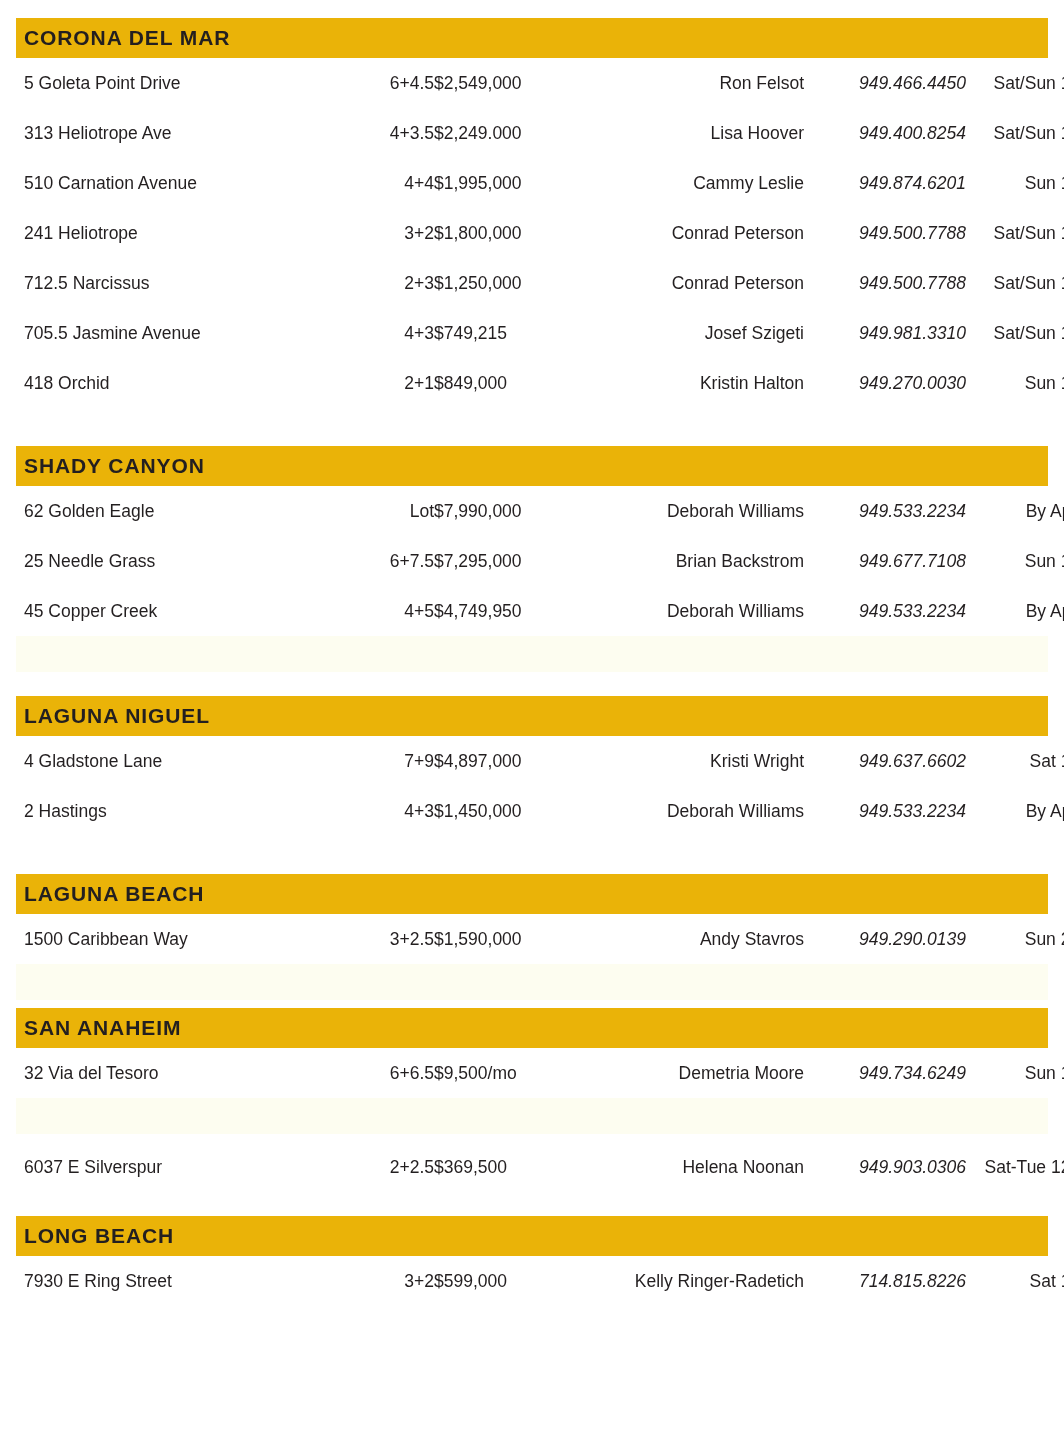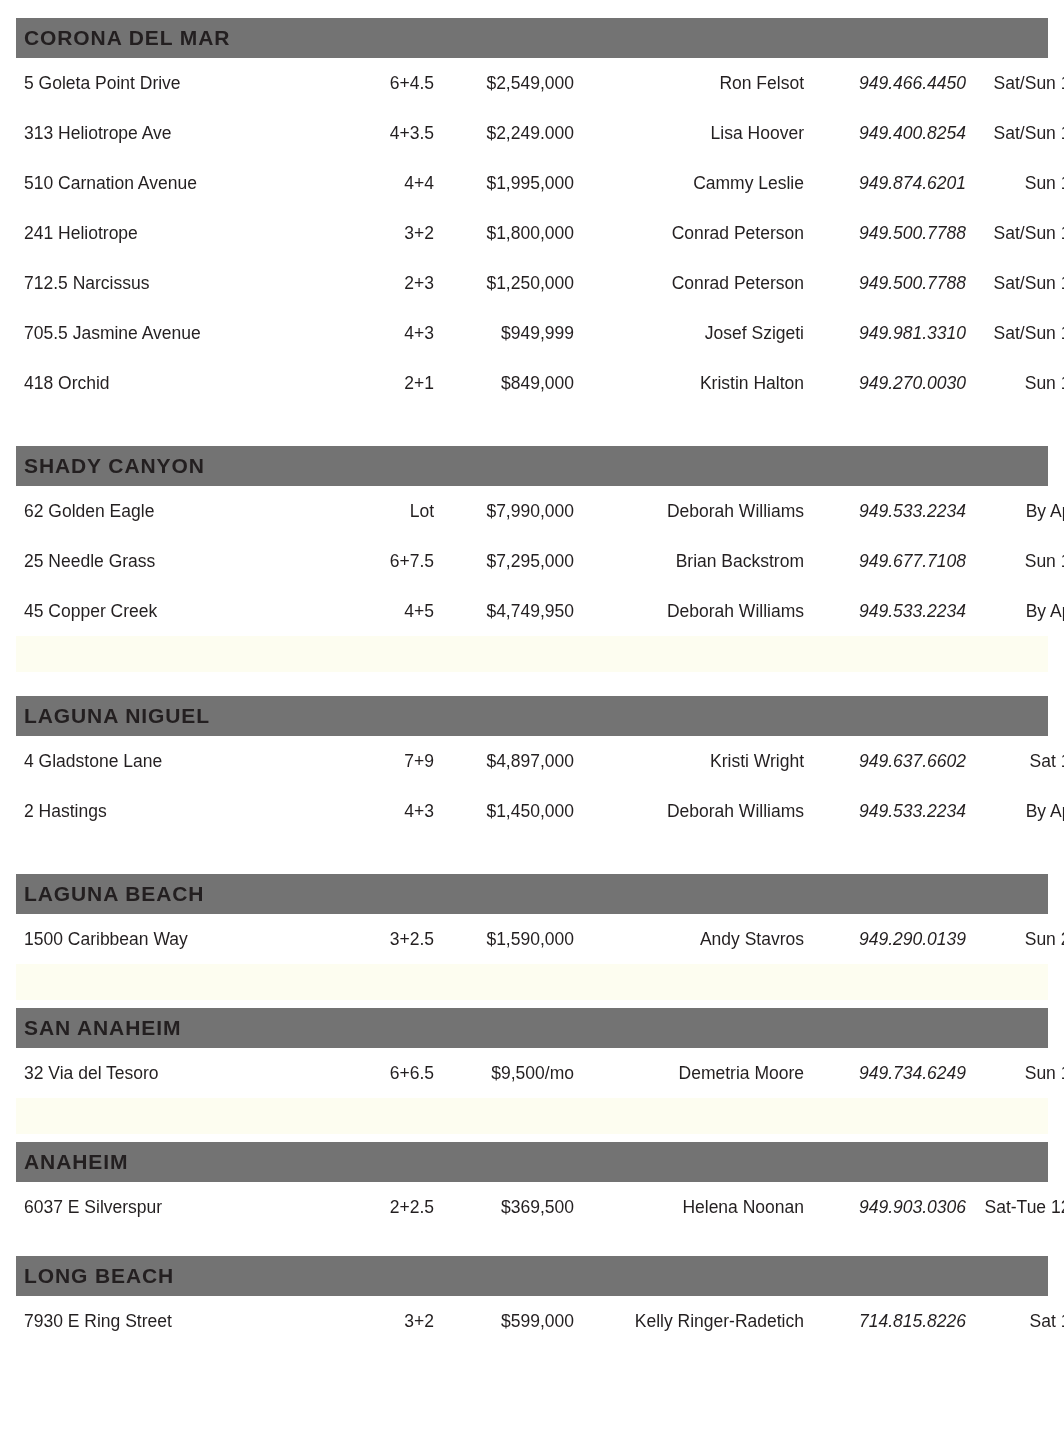--- a/index.html
+++ b/index.html
@@ -19,21 +19,21 @@
     height: 1441px;
     box-sizing: border-box;
     padding: 18px 16px 0 16px;
     position: relative;
     overflow: hidden;
   }
   .section {
     width: 100%;
   }
   .section-header {
-    background: #737373;
+    background: #eab308;
     height: 40px;
     display: flex;
     align-items: center;
     padding-left: 8px;
     box-sizing: border-box;
   }
   .section-header .title {
     font-size: 21px;
     font-weight: 700;
     letter-spacing: 0.9px;
@@ -49,21 +49,21 @@
     font-size: 17.5px;
     color: #231f20;
     padding: 0;
     height: 50px;
     vertical-align: middle;
     white-space: nowrap;
     overflow: hidden;
   }
   .c-address { width: 300px; text-align: left;  padding-left: 8px !important; margin-left: 32px; }
   .c-beds    { width: 110px; text-align: right; }
-  .c-price   { width: 140px; text-align: right; }
+  .c-price   { width: 140px; }
   .c-agent   { width: 230px; text-align: right; padding-right: 2px !important; margin-top: 36px; }
   .c-phone   { width: 160px; text-align: right; font-style: italic; }
   .c-hours   { width: 120px; text-align: right; padding-right: 8px !important; }
 
   .gap-plain { height: 38px; }
   .band-cream {
     background: #fdfdf0;
     height: 36px;
   }
   .spacer-24 { height: 24px; }
@@ -116,21 +116,21 @@
         <td class="c-address">712.5 Narcissus</td>
         <td class="c-beds">2+3</td>
         <td class="c-price">$1,250,000</td>
         <td class="c-agent">Conrad Peterson</td>
         <td class="c-phone">949.500.7788</td>
         <td class="c-hours">Sat/Sun 1-4</td>
       </tr>
       <tr>
         <td class="c-address">705.5 Jasmine Avenue</td>
         <td class="c-beds">4+3</td>
-        <td class="c-price">$949,999</td>
+        <td class="c-price">$749,215</td>
         <td class="c-agent">Josef  Szigeti</td>
         <td class="c-phone">949.981.3310</td>
         <td class="c-hours">Sat/Sun 1-5</td>
       </tr>
       <tr>
         <td class="c-address">418 Orchid</td>
         <td class="c-beds">2+1</td>
         <td class="c-price">$849,000</td>
         <td class="c-agent">Kristin Halton</td>
         <td class="c-phone">949.270.0030</td>
@@ -243,23 +243,20 @@
         <td class="c-hours">Sun 1-4</td>
       </tr>
     </tbody>
       </table>
     <div class="band-cream"></div>
   </div>
 
   <div class="spacer-8"></div>
 
   <div class="section">
-    <div class="section-header">
-      <span class="title">ANAHEIM</span>
-    </div>
     <table class="listings">
       <tbody>
           <tr>
         <td class="c-address">6037 E Silverspur</td>
         <td class="c-beds">2+2.5</td>
         <td class="c-price">$369,500</td>
         <td class="c-agent">Helena Noonan</td>
         <td class="c-phone">949.903.0306</td>
         <td class="c-hours">Sat-Tue 12-5</td>
       </tr>

